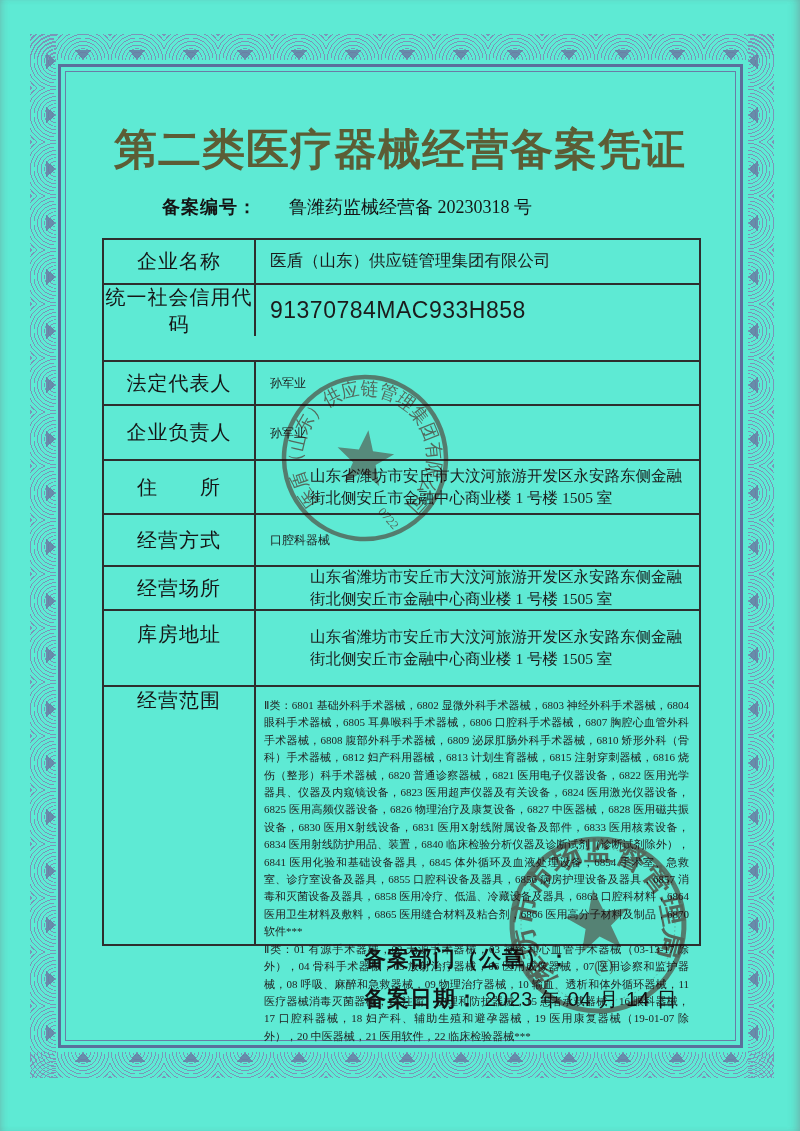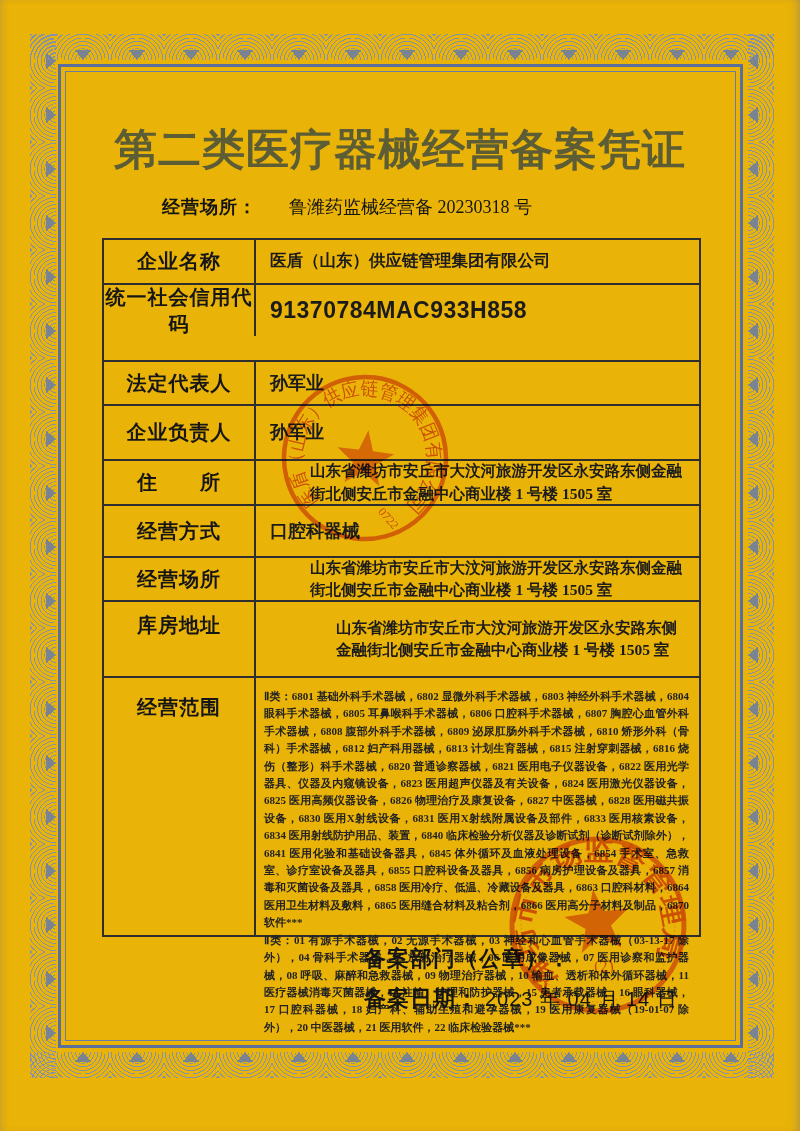--- a/index.html
+++ b/index.html
@@ -4,21 +4,21 @@
 <style>
   * { margin:0; padding:0; box-sizing:border-box; }
   body {
     background:#f3f3f1;
     font-family:"Liberation Serif", serif;
   }
   .page {
     position:relative;
     width:800px; height:1131px;
     margin:0 auto;
-    background:#eab308;
+    background:#5eead4;
     overflow:hidden;
     box-shadow: inset 6px 0 8px -6px rgba(120,120,125,.5), inset -8px 0 10px -6px rgba(120,120,125,.5);
   }
 
   
   .band { position:absolute; }
   .band.top { left:56px; right:52px; top:34px; height:26px;
     background-image:
       conic-gradient(from -40deg at 50% 100%, rgba(104,124,163,.85) 0 80deg, transparent 80deg),
       repeating-radial-gradient(circle at 50% 100%, rgba(125,144,182,.95) 0 .9px, rgba(125,144,182,0) .9px 3.6px);
@@ -61,37 +61,37 @@
 
   
   .title { position:absolute; top:121px; left:0; right:0; text-align:center;
     font-size:43px; font-weight:bold; color:#5c5d35; letter-spacing:1px; }
   .filing-line { position:absolute; top:195px; left:162px; font-size:18px; color:#141414; }
   .filing-line .lbl { font-weight:bold; margin-right:32px; letter-spacing:1px; }
 
   
   .info-table { position:absolute; left:102px; top:238px; width:599px;
     border:2px solid #2e2e2e; background:transparent; }
-  .trow { display:flex; border-top:2px solid #2e2e2e;font-weight:bold; }
+  .trow { display:flex; border-top:2px solid #2e2e2e; }
   .trow:first-child { border-top:none; }
   .tlabel { width:152px; flex:0 0 152px; border-right:2px solid #2e2e2e;
     display:flex; align-items:center; justify-content:center;
     font-size:20px; color:#161616; letter-spacing:1px; text-align:center; }
   .tvalue { flex:1; display:flex; align-items:center;
-    padding:4px 12px 4px 14px; font-size:18px; color:#1b1b1b; line-height:1.5; }
+    padding:4px 12px 4px 14px; font-size:12px; color:#1b1b1b; line-height:1.5; }
   .r1 { height:43px; } .r1 .tvalue { font-size:16.5px; }
   .r2 { height:53px; } .r2 .tvalue { font-family:"Liberation Sans", sans-serif; font-size:23px; letter-spacing:.5px; }
   .r3 { height:44px;margin-top:24px; }
   .r4 { height:55px; }
-  .r5 { height:45px; } .r5 .tvalue, .r7 .tvalue, .r8 .tvalue { font-size:15.5px; line-height:1.45;margin-left:40px; }
+  .r5 { height:54px; } .r5 .tvalue, .r7 .tvalue, .r8 .tvalue { font-size:15.5px; line-height:1.45;margin-left:40px; }
   .r6 { height:52px; }
   .r7 { height:44px; }
-  .r8 { height:76px;gap:26px; } .r8 .tlabel { align-items:flex-start; padding-top:10px; }
+  .r8 { height:76px; } .r8 .tlabel { align-items:flex-start; padding-top:10px; }
   .r9 { height:259px; }
-  .r9 .tlabel { align-items:flex-start; padding-top:16px; }
+  .r9 .tlabel { align-items:flex-start; }
   .r9 .tvalue { display:block; padding:10px 10px 6px 8px;
     font-size:11px; line-height:17.4px; white-space:pre-line; text-align:justify; color:#222; }
 
   
   .dept-line { position:absolute; top:944px; left:364px; font-size:22px; font-weight:bold; color:#141414; letter-spacing:1px; }
   .date-line { position:absolute; top:984px; left:364px; font-size:22px; color:#141414; }
   .date-line .lbl { font-weight:bold; letter-spacing:1px; }
   .date-line .val { font-family:"Liberation Sans", sans-serif; font-size:20px; margin-left:6px; letter-spacing:1px; }
 
   
@@ -110,21 +110,21 @@
   <div class="band left"></div>
   <div class="band right"></div>
   <div class="corner tl"></div>
   <div class="corner tr"></div>
   <div class="corner bl"></div>
   <div class="corner br"></div>
   <div class="frame"></div>
 
   <div class="title">第二类医疗器械经营备案凭证</div>
   <div class="filing-line">
-    <span class="lbl">经营场所：</span><span>鲁潍药监械经营备 20230318 号</span>
+    <span class="lbl">备案编号：</span><span>鲁潍药监械经营备 20230318 号</span>
   </div>
 
   <div class="info-table">
     <div class="trow r1">
       <div class="tlabel">企业名称</div>
       <div class="tvalue">医盾（山东）供应链管理集团有限公司</div>
     </div>
     <div class="trow r2">
       <div class="tlabel">统一社会信用代码</div>
       <div class="tvalue">91370784MAC933H858</div>

